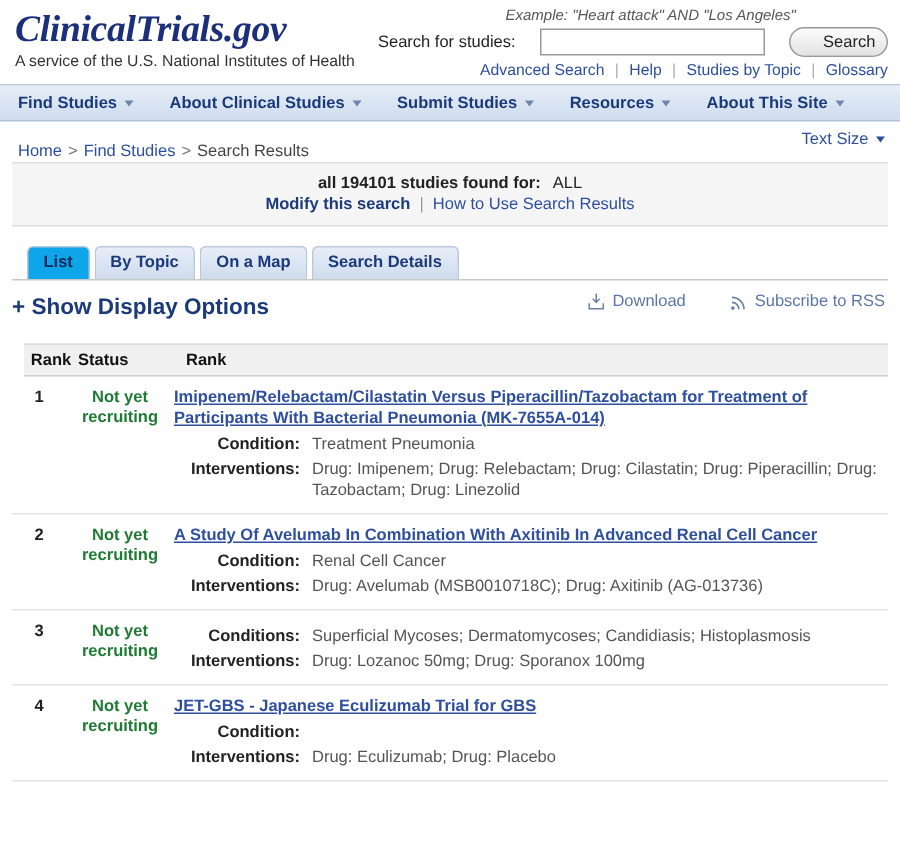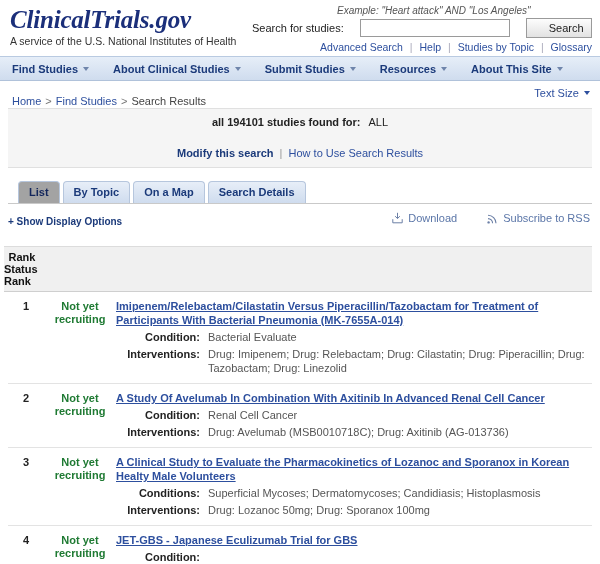--- a/index.html
+++ b/index.html
@@ -32,21 +32,21 @@
   .search-row { display: flex; align-items: center; justify-content: flex-end; gap: 16px; }
   .search-label { font-size: 11px; color: #222; white-space: nowrap; }
   .search-input {
     width: 208px; height: 18px;
     border: 1px solid #9a9a9a; background: #fff;
     font-family: "Liberation Sans", sans-serif; font-size: 11px;
     padding: 1px 3px;
   }
   .search-btn {
     height: 20px; min-width: 52px;
-    border: 1px solid #9a9a9a; border-radius: 0;
+    border: 1px solid #9a9a9a; border-radius: 10px;
     background: linear-gradient(#fdfdfd, #e2e2e2);
     font-family: "Liberation Sans", sans-serif; font-size: 11px;
     color: #222; cursor: pointer; padding: 0 22px; text-align: center;
   }
   .header-links { margin-top: 3px; text-align: right; font-size: 10.5px; }
   .header-links a { color: #2d4f9e; }
   .header-links .sep { color: #aab; margin: 0 4px; }
 
   
   .navbar {
@@ -88,63 +88,62 @@
     border-top: 4.5px solid #2d4f9e;
   }
 
   
   .summary {
     margin: 0 8px; padding: 7px 0 8px 0;
     background: #f5f5f5;
     border-top: 1px solid #e0e0e0; border-bottom: 1px solid #e0e0e0;
     text-align: center;
   }
-  .summary-line1 { font-size: 11px; color: #222; margin-bottom: 19px; }
+  .summary-line1 { font-size: 11px; color: #222; margin-bottom: 2px; }
   .summary-line1 b { font-weight: bold; }
   .summary-line1 .qval { margin-left: 8px; }
   .summary-line2 { font-size: 11px; }
   .summary-line2 a.strong { color: #1b3a7a; font-weight: bold; text-align: center; }
   .summary-line2 .bar { color: #999; margin: 0 3px; }
   .summary-line2 a.plain { color: #2d4f9e; }
 
   
   .tabs-wrap { margin: 12px 8px 0 8px; position: relative; height: 23px; }
   .tabs { display: flex; align-items: flex-end; gap: 3px; padding-left: 10px; height: 23px; }
   .tab {
     border: 1px solid #b6c6dd; border-bottom: none;
     border-radius: 4px 4px 0 0;
     background: linear-gradient(#e7eef8, #cfdcee);
     color: #1b3a7a; font-weight: bold; font-size: 11px;
     padding: 4px 10px 4px 10px; line-height: 13px; cursor: pointer;
   }
-  .tab.active { background: #a3a3a3; color: #13265c; margin-top: 20px; }
+  .tab.active { background: #0ea5e9; color: #13265c; margin-top: 20px; }
   .tabs-rule { border-bottom: 1px solid #c9c9c9; margin: 0 8px; }
 
   
   .optrow {
     margin: 8px 8px 0 8px; position: relative;
     height: 18px; display: flex; align-items: center;
   }
-  .show-opts { font-size: 10px; font-weight: bold; color: #1b3a7a; cursor: pointer; }
+  .show-opts { font-size: 15px; font-weight: bold; color: #1b3a7a; cursor: pointer; }
   .opt-right { position: absolute; right: 2px; top: 0; display: flex; gap: 30px; align-items: center; }
   .iconlink { display: flex; align-items: center; gap: 5px; font-size: 11px; color: #5b76a8; cursor: pointer; }
 
   
   .filters { margin: 9px 8px 0 8px; display: flex; align-items: center; gap: 5px; font-size: 11px; color: #333; }
   .filters input[type=checkbox] { width: 11px; height: 11px; margin: 0 2px 0 0; vertical-align: middle; }
   .filters a { color: #2d4f9e; }
   .filters .grp { display: flex; align-items: center; margin-right: 7px; }
 
   
   .thead {
-    margin: 7px 8px 0 4px; background: #f0f0f0;
+    margin: 7px 8px 0 16px; background: #f0f0f0;
     border-top: 1px solid #dcdcdc; border-bottom: 1px solid #cfcfcf;
     display: flex; font-weight: bold; font-size: 11px; color: #111;
     padding: 4px 0 4px 0;
-    flex-direction: column;
   }
   .c-rank { width: 36px; text-align: center; flex: none; }
   .c-status { width: 72px; flex: none; }
   .c-study { flex: 1; }
 
   .results { margin: 0 8px; }
   .row {
     display: flex; border-bottom: 1px solid #e3e3e3;
     padding: 7px 0 8px 0; font-size: 11px;
   }
@@ -287,21 +286,21 @@
 
 <div class="results">
 
   <div class="row">
     <div class="rank">1</div>
     <div class="status">Not yet recruiting</div>
     <div class="study">
       <a href="#" class="study-title">Imipenem/Relebactam/Cilastatin Versus Piperacillin/Tazobactam for Treatment of Participants With Bacterial Pneumonia (MK-7655A-014)</a>
       <div class="meta">
         <div class="meta-label">Condition:</div>
-        <div class="meta-value">Bacterial Evaluate</div>
+        <div class="meta-value">Treatment Pneumonia</div>
       </div>
       <div class="meta">
         <div class="meta-label">Interventions:</div>
         <div class="meta-value">Drug: Imipenem;   Drug: Relebactam;   Drug: Cilastatin;   Drug: Piperacillin;   Drug: Tazobactam;   Drug: Linezolid</div>
       </div>
     </div>
   </div>
 
   <div class="row">
     <div class="rank">2</div>
@@ -316,21 +315,20 @@
         <div class="meta-label">Interventions:</div>
         <div class="meta-value">Drug: Avelumab (MSB0010718C);   Drug: Axitinib (AG-013736)</div>
       </div>
     </div>
   </div>
 
   <div class="row">
     <div class="rank">3</div>
     <div class="status">Not yet recruiting</div>
     <div class="study">
-      <a href="#" class="study-title">A Clinical Study to Evaluate the Pharmacokinetics of Lozanoc and Sporanox in Korean Healty Male Volunteers</a>
       <div class="meta">
         <div class="meta-label">Conditions:</div>
         <div class="meta-value">Superficial Mycoses;   Dermatomycoses;   Candidiasis;   Histoplasmosis</div>
       </div>
       <div class="meta">
         <div class="meta-label">Interventions:</div>
         <div class="meta-value">Drug: Lozanoc 50mg;   Drug: Sporanox 100mg</div>
       </div>
     </div>
   </div>

